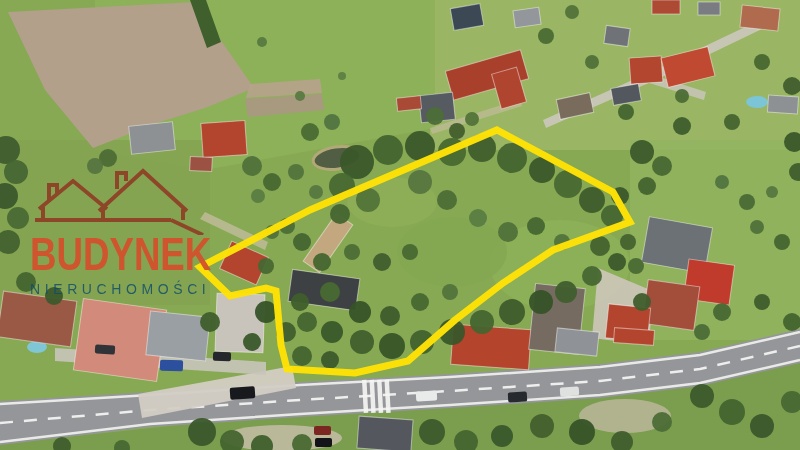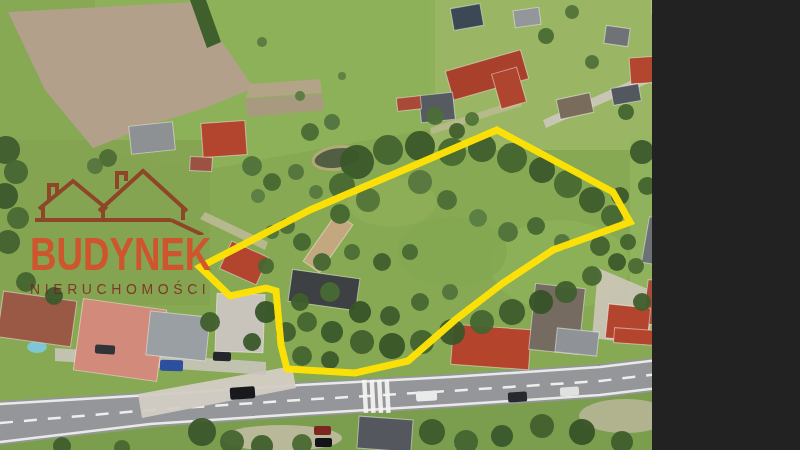--- a/index.html
+++ b/index.html
@@ -1,16 +1,16 @@
 <!DOCTYPE html>
 <html><head>
 <meta charset="utf-8">
 <style>
   html,body{margin:0;padding:0;background:#222;}
-  .stage{position:relative;width:652px;height:450px;overflow:hidden;
+  .stage{position:relative;width:800px;height:450px;overflow:hidden;
          background:#87a953;font-family:"Liberation Sans",sans-serif;}
   .stage svg.scene{position:absolute;left:0;top:0;}
   .logo{position:absolute;left:30px;top:163px;width:200px;pointer-events:none;}
   .roofs{display:block;width:172px;height:72px;margin-left:2px;opacity:.85;}
   .brand{font-size:47px;font-weight:800;line-height:1;margin-top:-5px;
          transform:scaleX(.78);transform-origin:0 0;opacity:.95;
          font-family:"Liberation Sans",sans-serif;white-space:nowrap;}
   .sub{font-size:14px;font-weight:500;letter-spacing:4.6px;margin-top:4px;
        opacity:.8;white-space:nowrap;}
 </style>
@@ -221,15 +221,15 @@
       <path d="M2,57 H138"></path>
       <path d="M138,57 L170,72"></path>
       <path d="M6,46 L40,18 L74,46"></path>
       <path d="M16,37 L16,22 L24,22 L24,30"></path>
       <path d="M10,44 V57 M70,44 V57"></path>
       <path d="M66,48 L110,8 L154,48"></path>
       <path d="M84,26 L84,10 L93,10 L93,18"></path>
       <path d="M150,46 V57"></path>
     </svg>
     <div class="brand" style="color: rgb(210, 81, 44);">BUDYNEK</div>
-    <div class="sub" style="color: #7f1d1d;">NIERUCHOMOŚCI</div>
+    <div class="sub" style="color: #0c4a6e;">NIERUCHOMOŚCI</div>
   </div>
 </div>
 
 </body></html>

